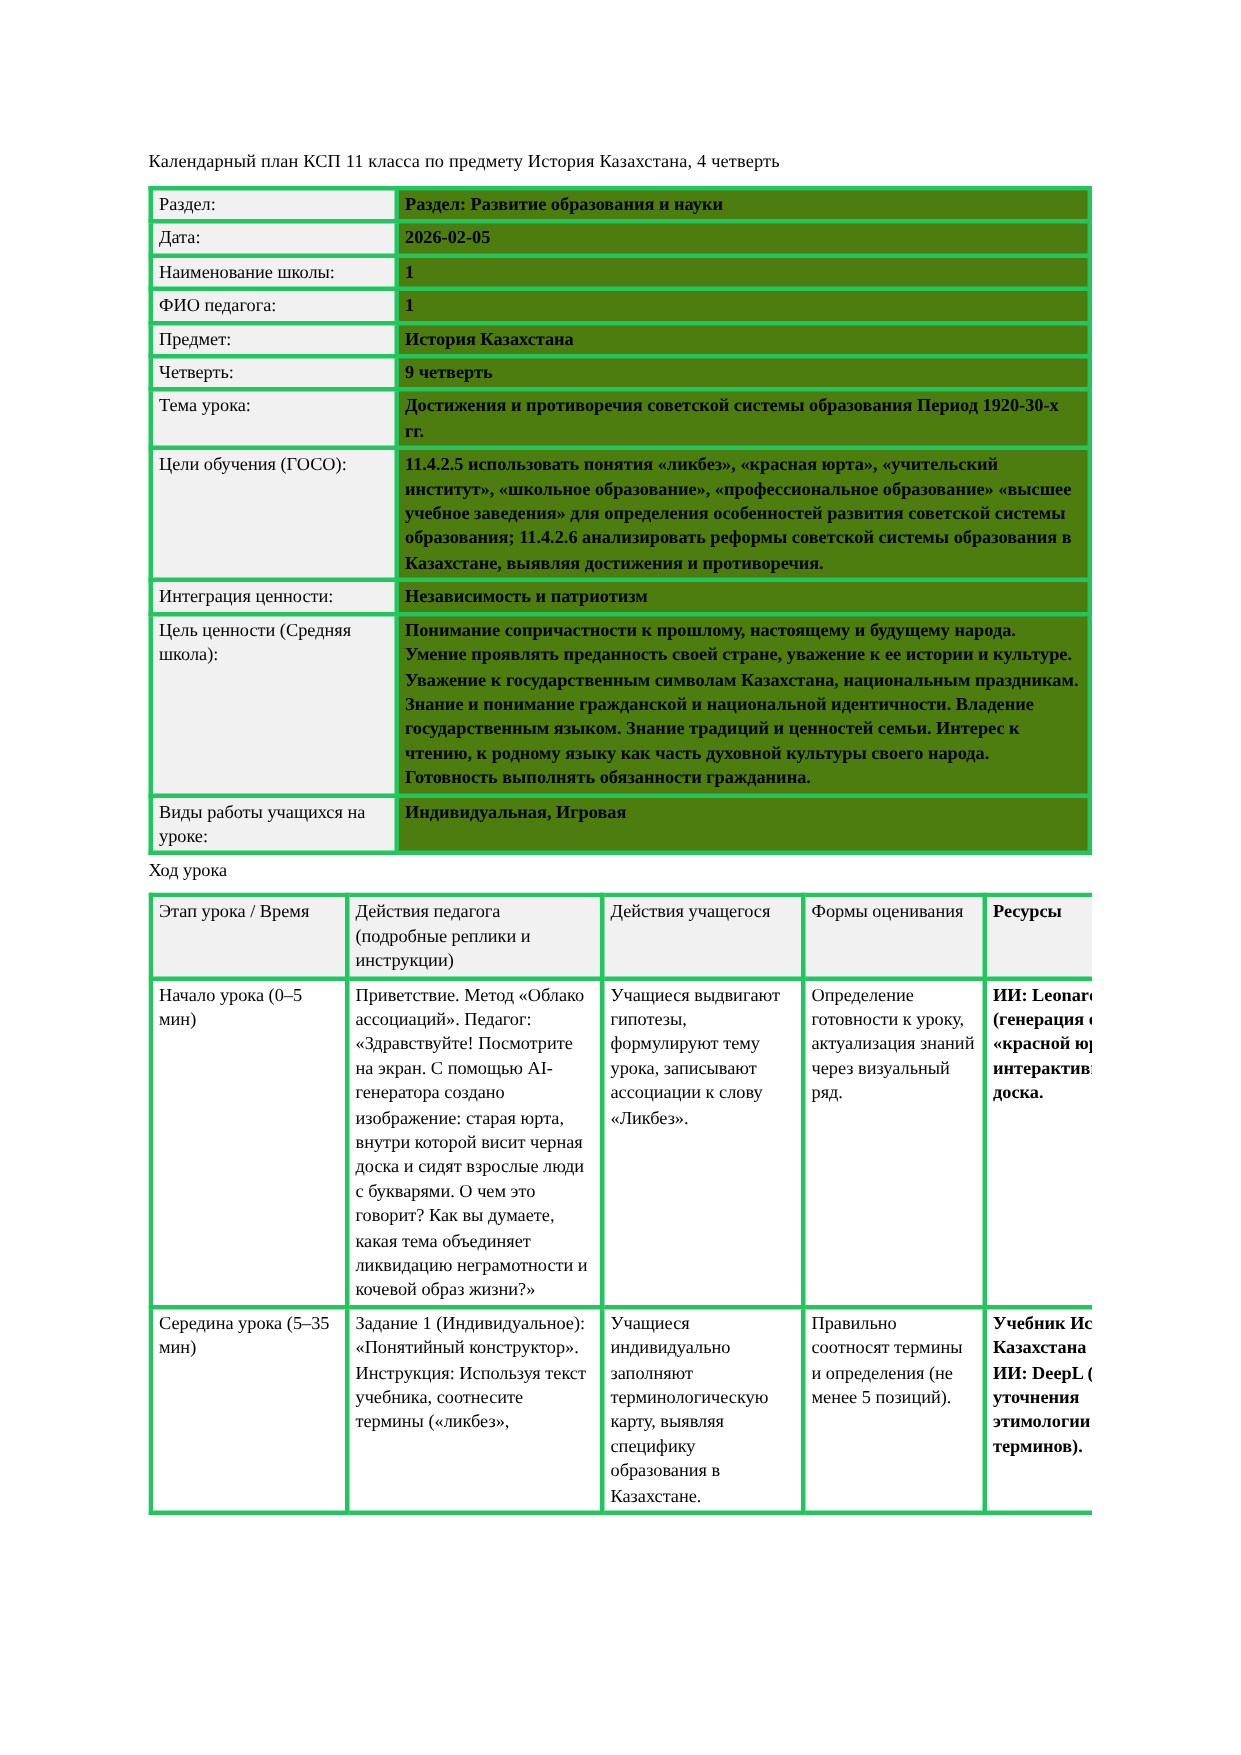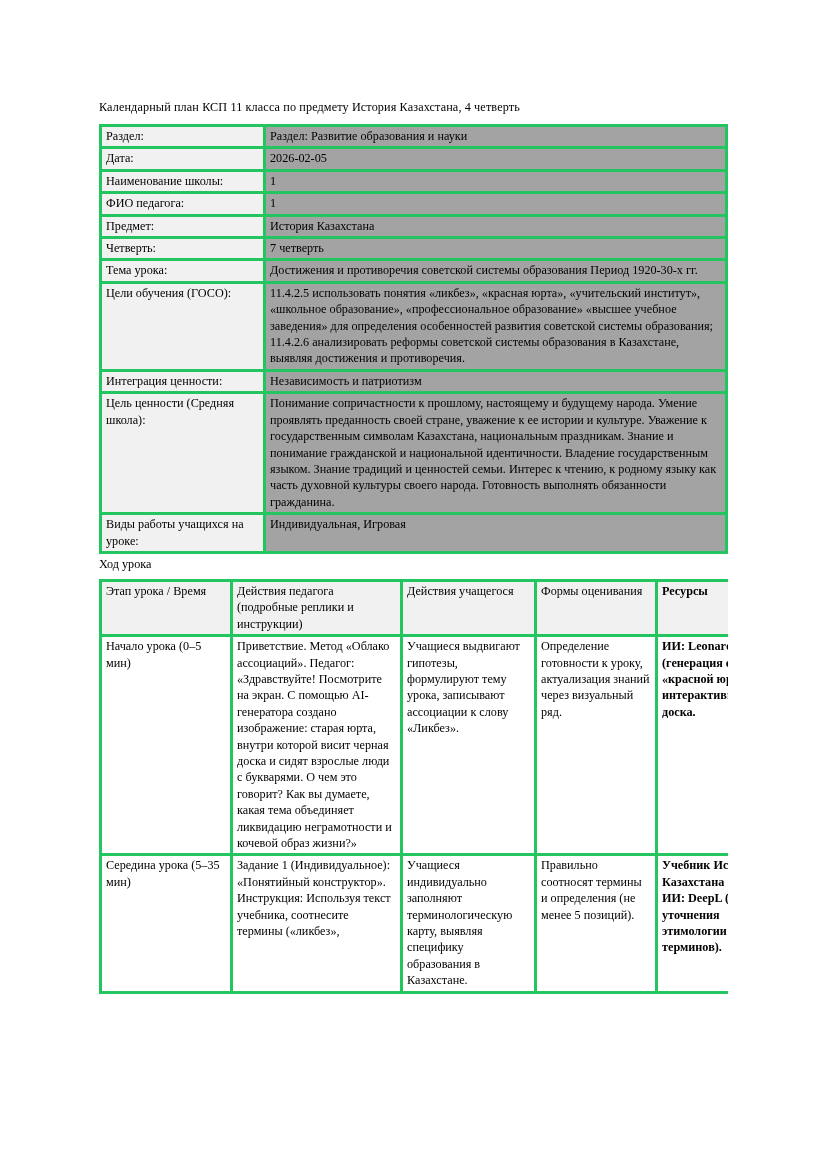--- a/index.html
+++ b/index.html
@@ -57,21 +57,22 @@
     overflow-wrap: break-word;
     hyphens: none;
   }
 
   
   table.info-table td.label-cell {
     background: #f1f1f1;
     width: 153px;
   }
   table.info-table td.value-cell {
-    background: #a3a3a3;
+    background: #4d7c0f;
+    font-weight: bold;
   }
 
   
   table.flow-table thead td {
     background: #f1f1f1;
   }
   table.flow-table td.c0 { width: 120px; }
   table.flow-table td.c1 { width: 159px; }
   table.flow-table td.c2 { width: 123px; }
   table.flow-table td.c3 { width: 110px; margin-left: 20px; }
@@ -113,21 +114,21 @@
         <tr>
           <td class="label-cell">ФИО педагога:</td>
           <td class="value-cell">1</td>
         </tr>
         <tr>
           <td class="label-cell">Предмет:</td>
           <td class="value-cell">История Казахстана</td>
         </tr>
         <tr>
           <td class="label-cell">Четверть:</td>
-          <td class="value-cell">7 четверть</td>
+          <td class="value-cell">9 четверть</td>
         </tr>
         <tr>
           <td class="label-cell">Тема урока:</td>
           <td class="value-cell">Достижения и противоречия советской системы образования Период 1920-30-х гг.</td>
         </tr>
         <tr>
           <td class="label-cell">Цели обучения (ГОСО):</td>
           <td class="value-cell">11.4.2.5 использовать понятия «ликбез», «красная юрта», «учительский институт», «школьное образование», «профессиональное образование» «высшее учебное заведения» для определения особенностей развития советской системы образования; 11.4.2.6 анализировать реформы советской системы образования в Казахстане, выявляя достижения и противоречия.</td>
         </tr>
         <tr>

